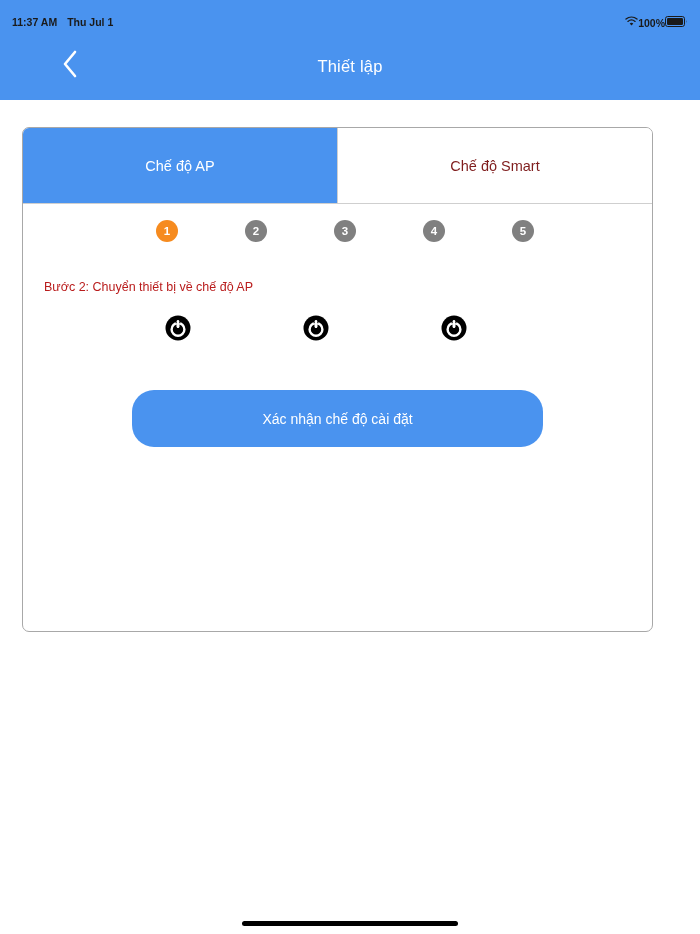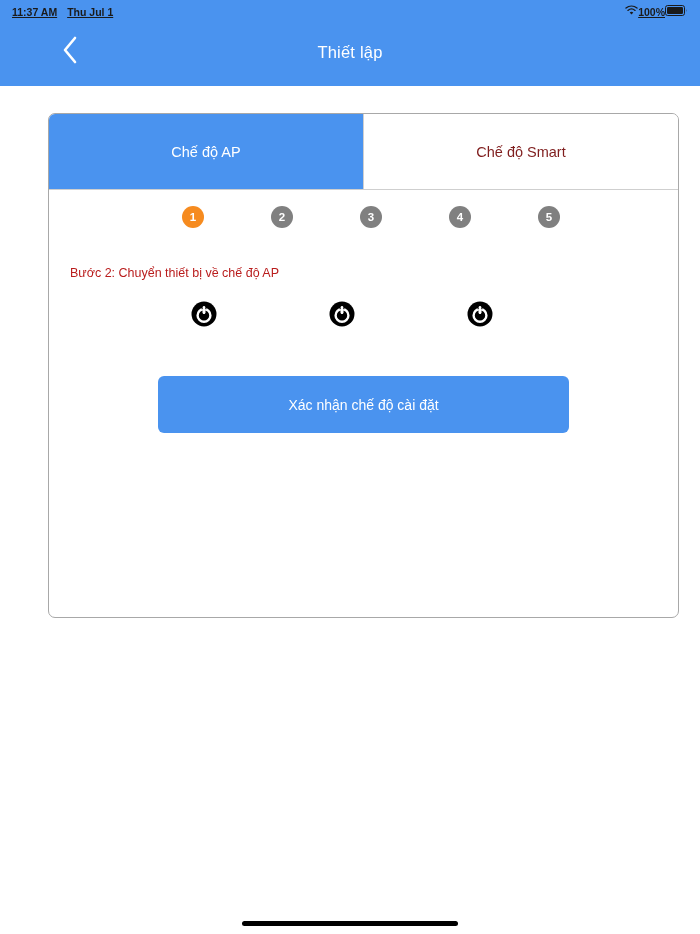--- a/index.html
+++ b/index.html
@@ -15,26 +15,25 @@
     font-family: "Liberation Sans", "DejaVu Sans", sans-serif;
     background: #ffffff;
     position: relative;
   }
 
   
   .status-bar {
     height: 18px;
     background: #4a93ef;
     display: flex;
-    align-items: flex-end;
-    padding: 0 12px;
+    align-items: flex-start;
+    padding: 16px 12px;
     color: #1a1a1a;
     font-size: 10.5px;
     font-weight: 600;
-    text-decoration: underline;
   }
   .status-left {
     display: flex;
     align-items: center;
     gap: 10px;
     flex: 1;
   }
   .status-right {
     display: flex;
     align-items: center;
@@ -74,21 +73,21 @@
 
   
   .content {
     background: #ffffff;
     height: 848px;
     position: relative;
   }
 
   .card {
     position: absolute;
-    left: 48px;
+    left: 22px;
     top: 27px;
     width: 631px;
     height: 505px;
     background: #ffffff;
     border: 1px solid #a8a8a8;
     border-radius: 7px;
     overflow: hidden;
   }
 
   
@@ -153,21 +152,21 @@
     gap: 112px;
   }
   .power-icon { display: block; }
 
   
   .confirm-btn {
     margin: 45px auto 0 auto;
     width: 411px;
     height: 57px;
     background: #4a93ef;
-    border-radius: 6px;
+    border-radius: 22px;
     border: none;
     display: flex;
     align-items: center;
     justify-content: center;
     color: #ffffff;
     font-size: 14px;
     font-family: "Liberation Sans", "DejaVu Sans", sans-serif;
     cursor: pointer;
   }
 

